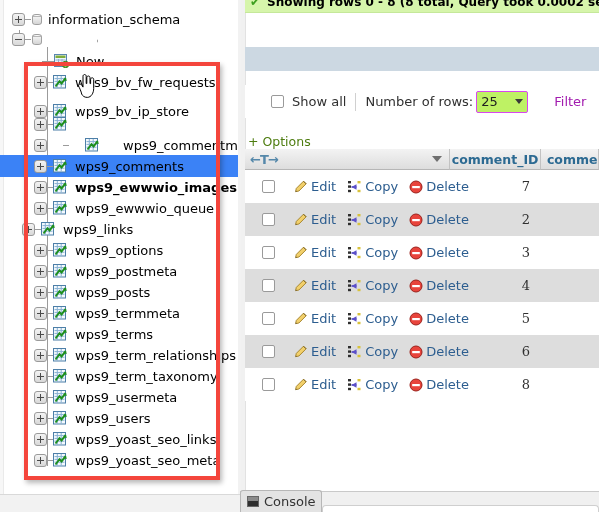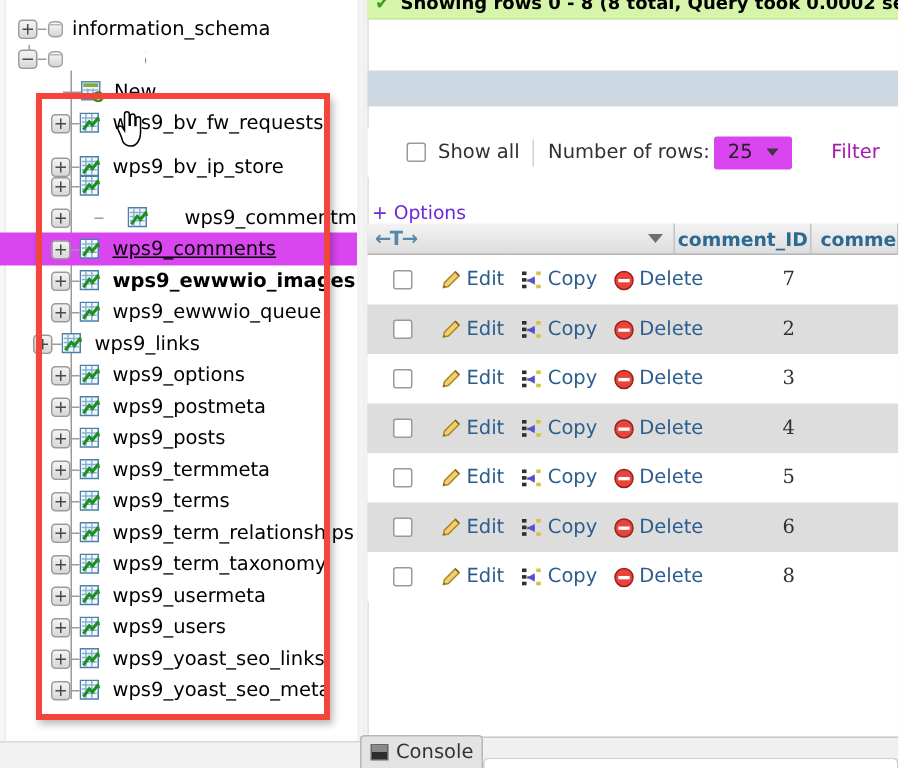--- a/index.html
+++ b/index.html
@@ -107,21 +107,21 @@
   .nodelabel { padding-left: 1px; }
 
   
   .trunk {
     position: absolute;
     width: 1px;
     background: #9b9b9b;
   }
 
   
-  .dbrow.hl { background: #d946ef; width: 232px; text-decoration: underline; }
+  .dbrow.hl { background: #3b82f6; width: 232px; }
 
   
   .redact {
     position: absolute;
     background: #ffffff;
   }
 
   
   #redbox {
     position: absolute;
@@ -222,22 +222,22 @@
     cursor: pointer;
   }
   .sep {
     width: 1px; height: 18px;
     background: #d0d0d0;
     margin: 0 9px;
     flex: 0 0 auto;
   }
   #numrows-select {
     width: 52px; height: 22px;
-    border: 5px solid #d946ef;
-    background: #d946ef;
+    border: 1px solid #d946ef;
+    background: #bef264;
     border-radius: 2px;
     font-size: 13px;
     color: #202020;
     display: flex;
     align-items: center;
     justify-content: space-between;
     padding: 0 4px;
     box-sizing: border-box;
     margin-left: 3px;
     cursor: pointer;
@@ -246,21 +246,21 @@
     width: 0; height: 0;
     border-left: 4px solid transparent;
     border-right: 4px solid transparent;
     border-top: 5px solid #3a3a3a;
   }
 
   #options-link {
     position: absolute;
     left: 7px; top: 134px;
     font-size: 12.5px;
-    color: #6d28d9;
+    color: #4d7c0f;
     cursor: pointer;
   }
 
   
   #restable {
     position: absolute;
     left: 4px; top: 149px;
     width: 354px;
   }
   .thead {

